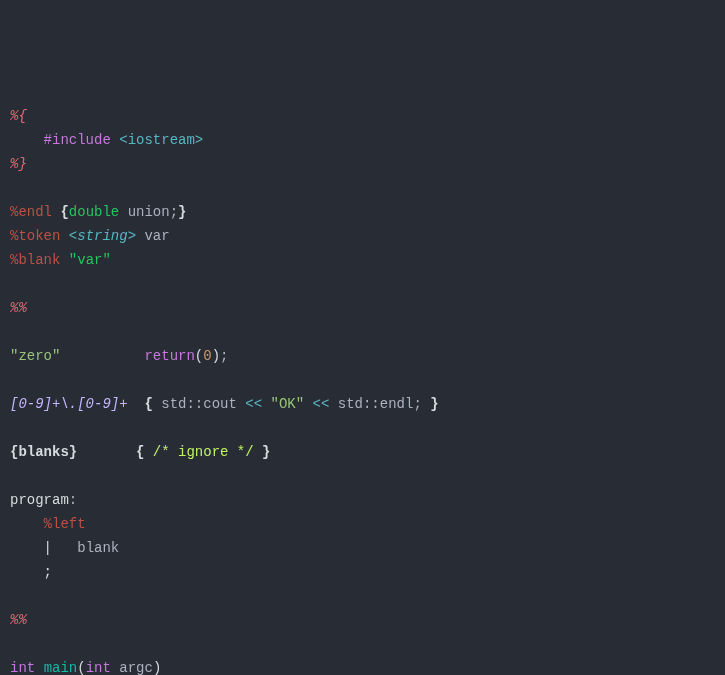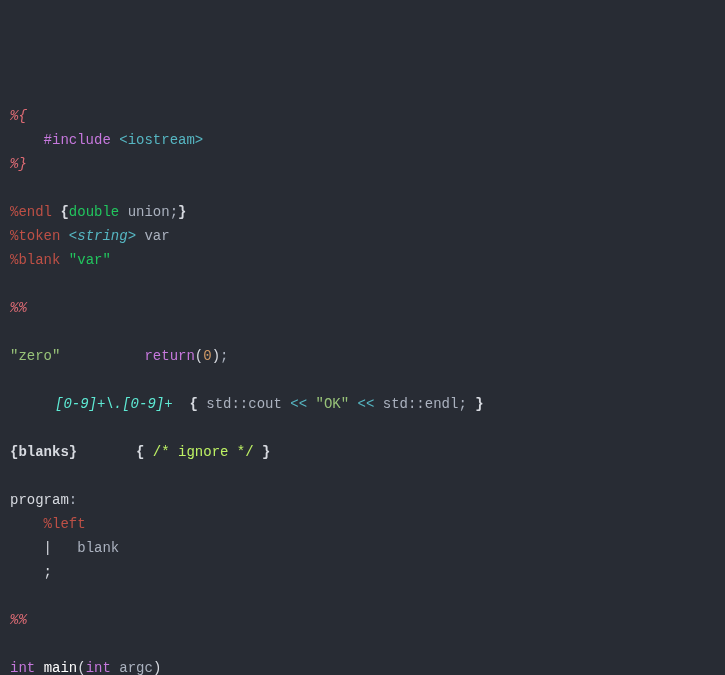--- a/index.html
+++ b/index.html
@@ -12,25 +12,25 @@
     padding: 8px 10px;
     width: 725px;
     height: 675px;
     white-space: pre;
   }
   .code-container {
     white-space: pre;
   }
   
   .orange   { color: #e06c75; }   
-  .coral    { color: #5eead4; margin-left: 45px; }
+  .coral    { color: #c4b5fd; }
   .purple   { color: #c678dd; }   
   .green    { color: #98c379; }   
   .teal     { color: #56b6c2; }   
-  .blue     { color: #ffffff; text-align: right; }   
+  .blue     { color: #14b8a6; text-align: right; }   
   .darkred  { color: #be5046; }   
   .yellow   { color: #22c55e; }   
   .gold     { color: #d19a66; }   
   .white    { color: #d7dae0; font-weight: bold; }
   .whiteN   { color: #d7dae0; }
   .fg       { color: #abb2bf; }
   .grey     { color: #bef264; }
   .italic   { font-style: italic; }
 </style>
 </head>

